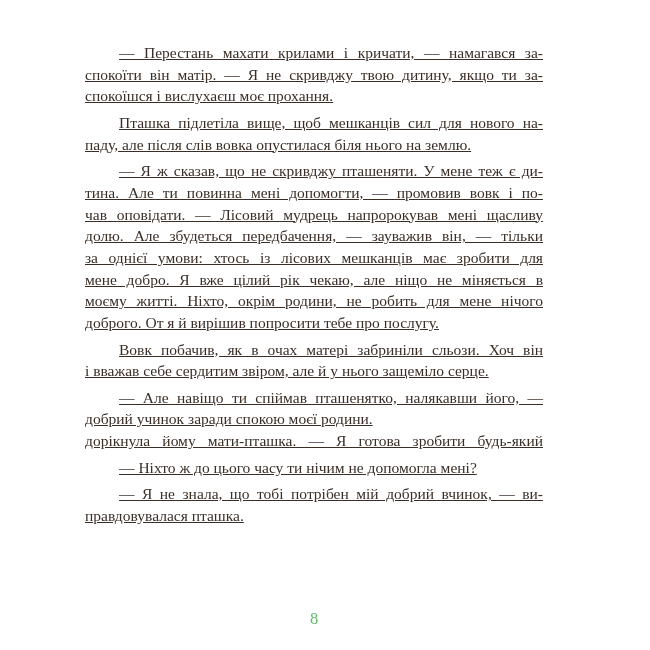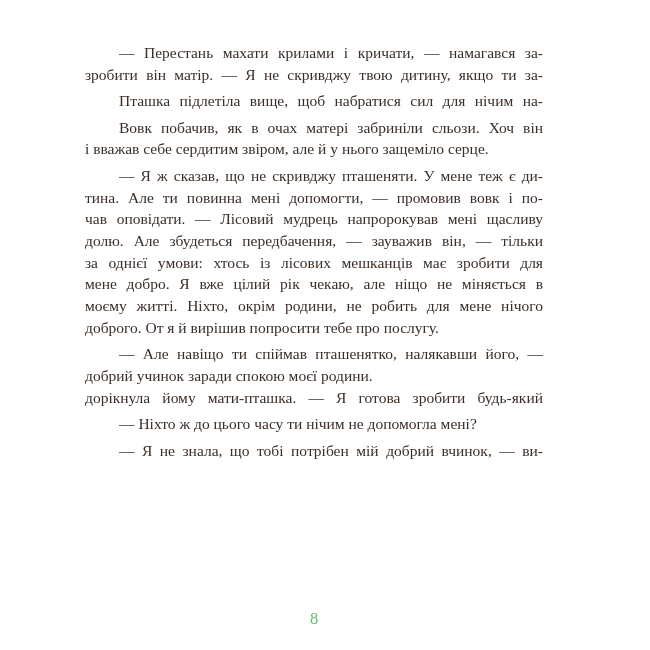--- a/index.html
+++ b/index.html
@@ -27,20 +27,21 @@
     font-size: 15.5px;
     line-height: 21.7px;
     color: var(--text);
   }
   .para { margin: 0 0 4.8px 0; }
   .para:last-child { margin-bottom: 0; }
   .line {
     text-align: justify;
     text-align-last: justify;
     white-space: normal;
+    text-decoration: underline;
   }
   .line.para-end { text-align-last: left; }
   .line.para-start { text-indent: 34px; }
   .page-number {
     position: absolute;
     left: 85px;
     top: 608px;
     width: 458px;
     text-align: center;
     font-family: "Liberation Serif", "DejaVu Serif", serif;
@@ -49,47 +50,50 @@
     color: var(--accent);
   }
 </style>
 </head>
 <body>
 
 <div class="book-page">
   <div class="text-block">
       <div class="para">
         <div class="line para-start">— Перестань махати крилами і кричати, — намагався за-</div>
-        <div class="line">зробити він матір. — Я не скривджу твою дитину, якщо ти за-</div>
+        <div class="line">спокоїти він матір. — Я не скривджу твою дитину, якщо ти за-</div>
+        <div class="line para-end">спокоїшся і вислухаєш моє прохання.</div>
       </div>
       <div class="para">
-        <div class="line para-start">Пташка підлетіла вище, щоб набратися сил для нічим на-</div>
+        <div class="line para-start">Пташка підлетіла вище, щоб мешканців сил для нового на-</div>
+        <div class="line para-end">паду, але після слів вовка опустилася біля нього на землю.</div>
       </div>
       <div class="para">
-      </div>
-      <div class="para">
-        <div class="line para-start">Вовк побачив, як в очах матері забриніли сльози. Хоч він</div>
-        <div class="line para-end">і вважав себе сердитим звіром, але й у нього защеміло серце.</div>
       </div>
       <div class="para">
         <div class="line para-start">— Я ж сказав, що не скривджу пташеняти. У мене теж є ди-</div>
         <div class="line">тина. Але ти повинна мені допомогти, — промовив вовк і по-</div>
         <div class="line">чав оповідати. — Лісовий мудрець напророкував мені щасливу</div>
         <div class="line">долю. Але збудеться передбачення, — зауважив він, — тільки</div>
         <div class="line">за однієї умови: хтось із лісових мешканців має зробити для</div>
         <div class="line">мене добро. Я вже цілий рік чекаю, але ніщо не міняється в</div>
         <div class="line">моєму житті. Ніхто, окрім родини, не робить для мене нічого</div>
         <div class="line para-end">доброго. От я й вирішив попросити тебе про послугу.</div>
       </div>
       <div class="para">
+        <div class="line para-start">Вовк побачив, як в очах матері забриніли сльози. Хоч він</div>
+        <div class="line para-end">і вважав себе сердитим звіром, але й у нього защеміло серце.</div>
+      </div>
+      <div class="para">
         <div class="line para-start">— Але навіщо ти спіймав пташенятко, налякавши його, —</div>
         <div class="line para-end">добрий учинок заради спокою моєї родини.</div>
         <div class="line">дорікнула йому мати-пташка. — Я готова зробити будь-який</div>
       </div>
       <div class="para">
         <div class="line para-start para-end">— Ніхто ж до цього часу ти нічим не допомогла мені?</div>
       </div>
       <div class="para">
         <div class="line para-start">— Я не знала, що тобі потрібен мій добрий вчинок, — ви-</div>
+        <div class="line para-end">правдовувалася пташка.</div>
       </div>
     </div>
   <div class="page-number">8</div>
 </div>
 
 </body></html>

